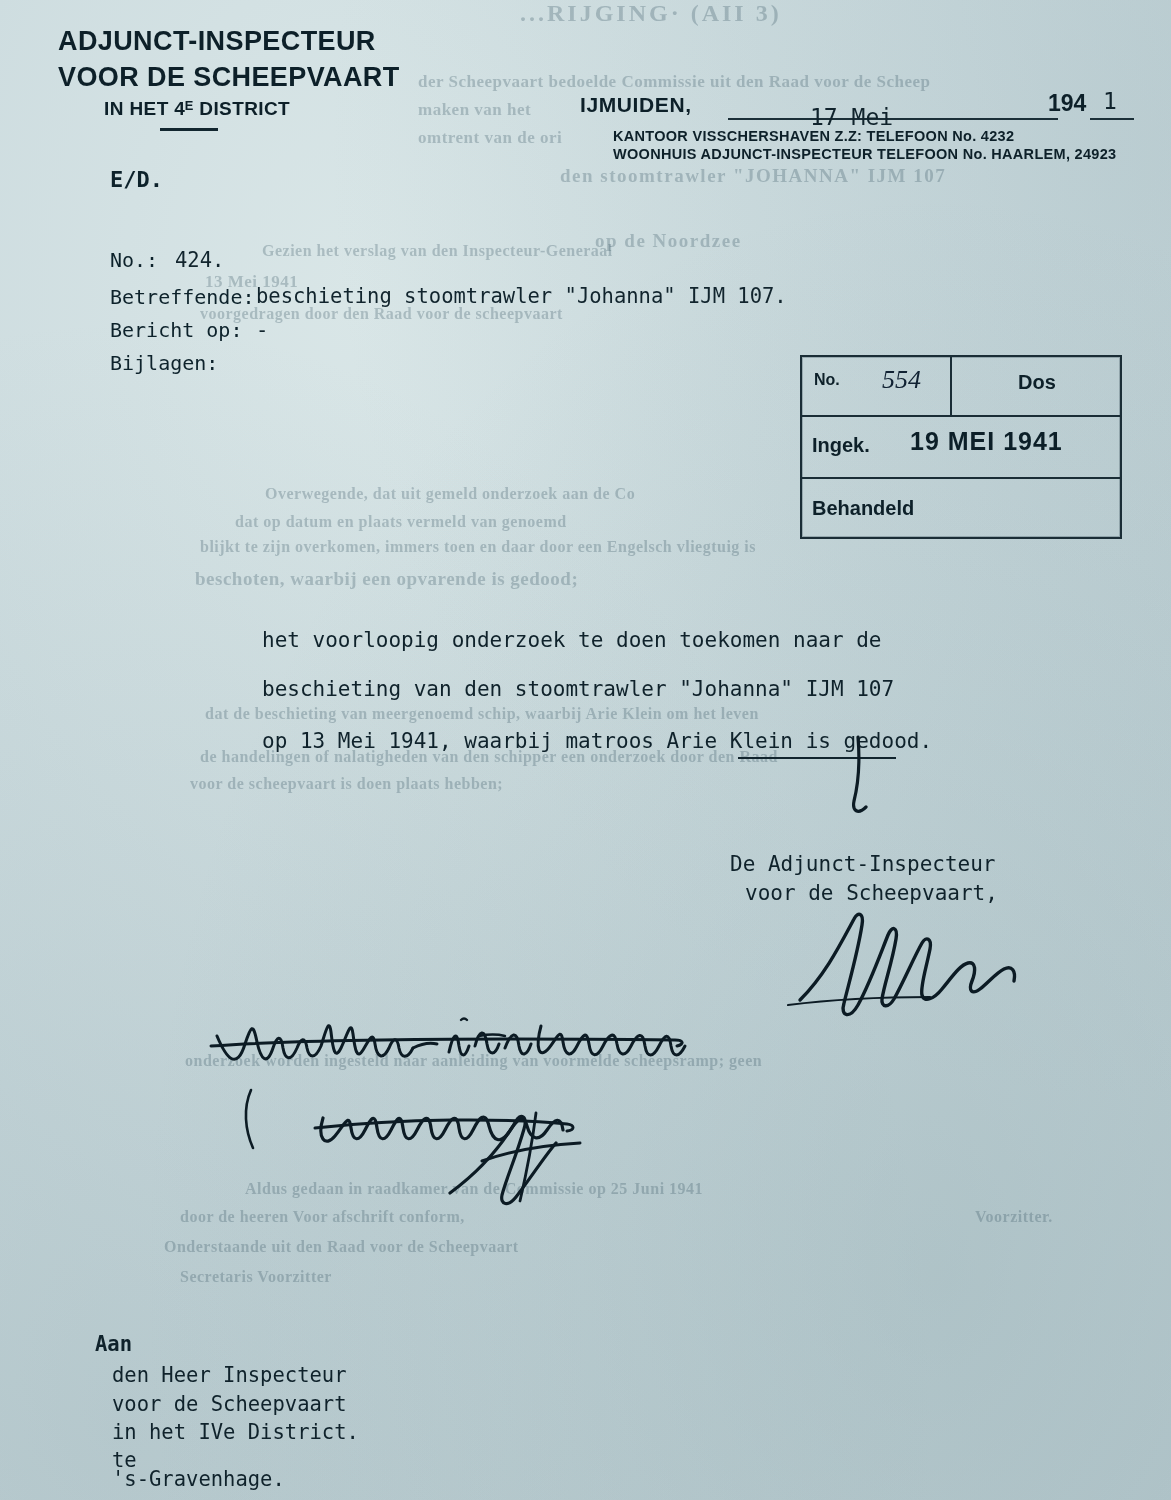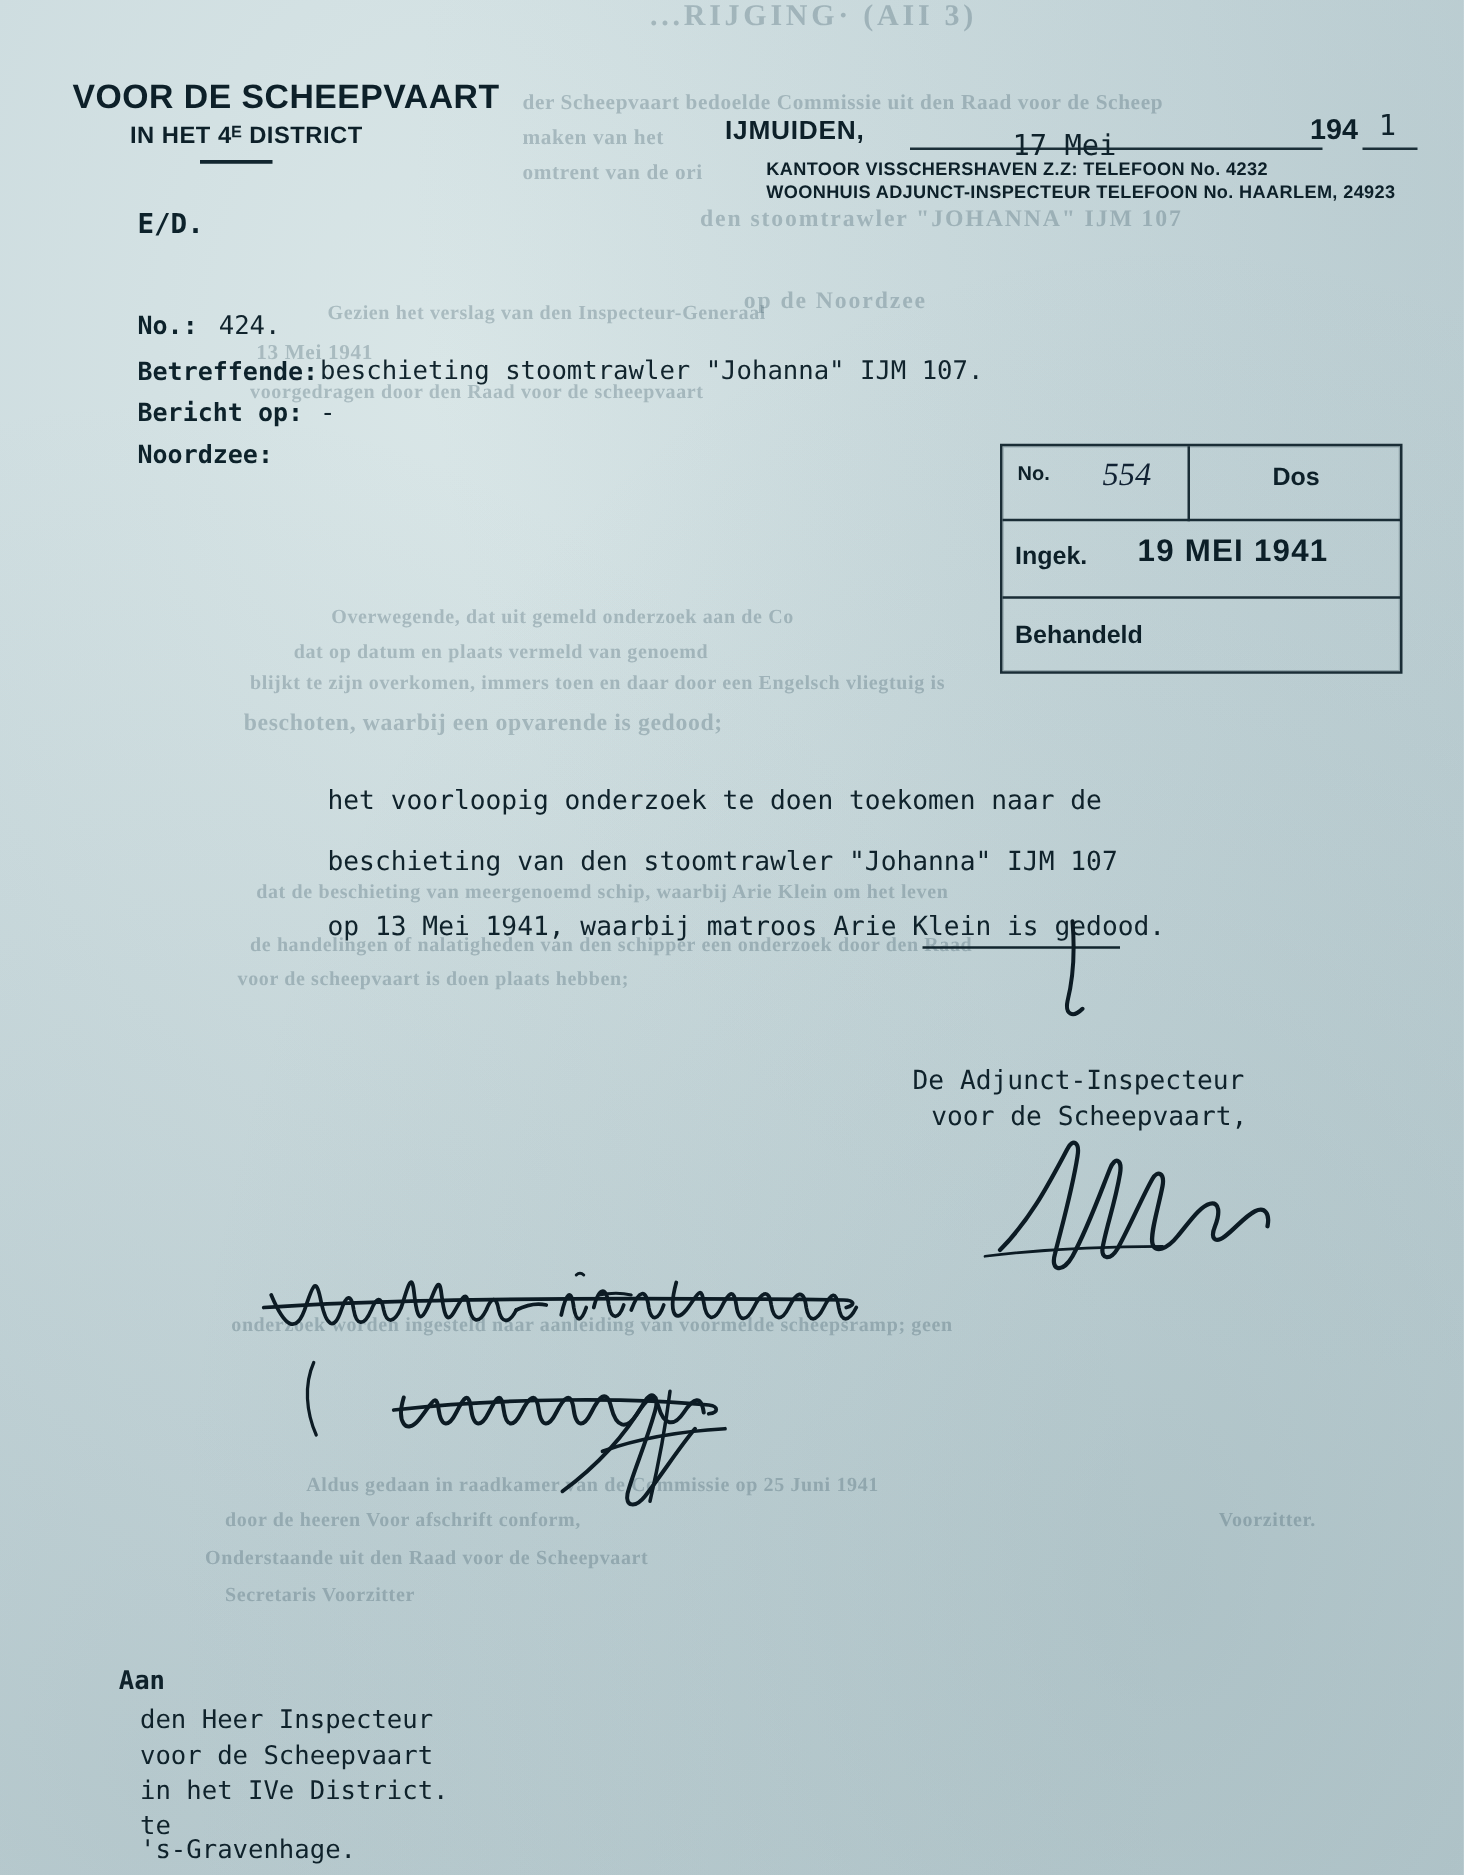--- a/index.html
+++ b/index.html
@@ -59,21 +59,21 @@
   #place{left:580px;top:93px;font-size:21px;letter-spacing:.6px;}
   #dateline{position:absolute;left:728px;top:118px;width:330px;height:2px;background:#1b2f38;}
   #datetxt{left:810px;top:104px;font-size:23px;}
   #yeartxt{left:1048px;top:90px;font-size:23px;font-weight:bold;font-family:"Liberation Sans",sans-serif;}
   #yearline{position:absolute;left:1090px;top:118px;width:44px;height:2px;background:#1b2f38;}
 
   #tel1{left:613px;top:128px;font-size:14.5px;letter-spacing:.3px;}
   #tel2{left:613px;top:146px;font-size:14.5px;letter-spacing:.3px;}
 
   
-  .fld-label{position:absolute;font-family:"DejaVu Sans Mono", monospace;font-weight:bold;color:#0d222b;font-size:20px;white-space:pre;}
+  .fld-label{position:absolute;font-family:"DejaVu Sans Mono", monospace;font-weight:normal;color:#0d222b;font-size:20px;white-space:pre;}
   .fld-val{position:absolute;font-family:"DejaVu Sans Mono", monospace;color:#11242d;font-size:20.5px;white-space:pre;}
 
   #ed{left:110px;top:167px;font-size:22px;font-family:"DejaVu Sans Mono",monospace;font-weight:bold;color:#0d222b;position:absolute;}
 
   #f1l{left:110px;top:248px;}
   #f1v{left:175px;top:248px;}
   #f2l{left:110px;top:285px;}
   #f2v{left:256px;top:284px;}
   #f3l{left:110px;top:318px;}
   #f3v{left:256px;top:318px;}
@@ -144,20 +144,21 @@
   <div class="ghost" style="left:205px;top:705px;font-size:16px;">dat de beschieting van meergenoemd schip, waarbij Arie Klein om het leven</div>
   <div class="ghost" style="left:200px;top:748px;font-size:16px;">de handelingen of nalatigheden van den schipper   een onderzoek door den Raad</div>
   <div class="ghost" style="left:190px;top:775px;font-size:16px;">voor de scheepvaart is doen plaats hebben;</div>
   <div class="ghost" style="left:185px;top:1052px;font-size:16px;">onderzoek worden ingesteld naar aanleiding van voormelde scheepsramp; geen</div>
   <div class="ghost" style="left:245px;top:1180px;font-size:16px;">Aldus gedaan in raadkamer van de Commissie op    25 Juni 1941</div>
   <div class="ghost" style="left:180px;top:1208px;font-size:16px;">door de heeren  Voor afschrift conform,</div>
   <div class="ghost" style="left:164px;top:1238px;font-size:16px;">Onderstaande uit den Raad voor de Scheepvaart</div>
   <div class="ghost" style="left:180px;top:1268px;font-size:16px;">Secretaris   Voorzitter</div>
   <div class="ghost" style="left:975px;top:1208px;font-size:16px;">Voorzitter.</div>
 
+  <div class="stamp-head" id="lh1">ADJUNCT-INSPECTEUR</div>
   <div class="stamp-head" id="lh2">VOOR DE SCHEEPVAART</div>
   <div class="stamp-head" id="lh3">IN HET 4ᴱ DISTRICT</div>
   <div id="lh-rule"></div>
 
   <div class="stamp-head" id="place">IJMUIDEN,</div>
   <div id="dateline"></div>
   <div class="typed" id="datetxt">17 Mei</div>
   <div class="stamp-head" id="yeartxt">194</div>
   <div class="typed" style="left:1103px;top:88px;font-size:23px;">1</div>
   <div id="yearline"></div>
@@ -169,21 +170,21 @@
 
   <div class="fld-label" id="f1l">No.:</div>
   <div class="fld-val" id="f1v">424.</div>
 
   <div class="fld-label" id="f2l">Betreffende:</div>
   <div class="fld-val" id="f2v">beschieting stoomtrawler "Johanna" IJM 107.</div>
 
   <div class="fld-label" id="f3l">Bericht op:</div>
   <div class="fld-val" id="f3v">-</div>
 
-  <div class="fld-label" id="f4l">Noordzee:</div>
+  <div class="fld-label" id="f4l">Bijlagen:</div>
 
   <div id="stampbox">
     <div class="hline" style="top:58px;"></div>
     <div class="hline" style="top:120px;"></div>
     <div class="vline" style="left:148px;"></div>
     <div class="stamp-head" id="sb-no">No.</div>
     <div id="sb-nonum">554</div>
     <div class="stamp-head" id="sb-dos">Dos</div>
     <div class="stamp-head" id="sb-ing">Ingek.</div>
     <div id="sb-date">19 MEI 1941</div>

